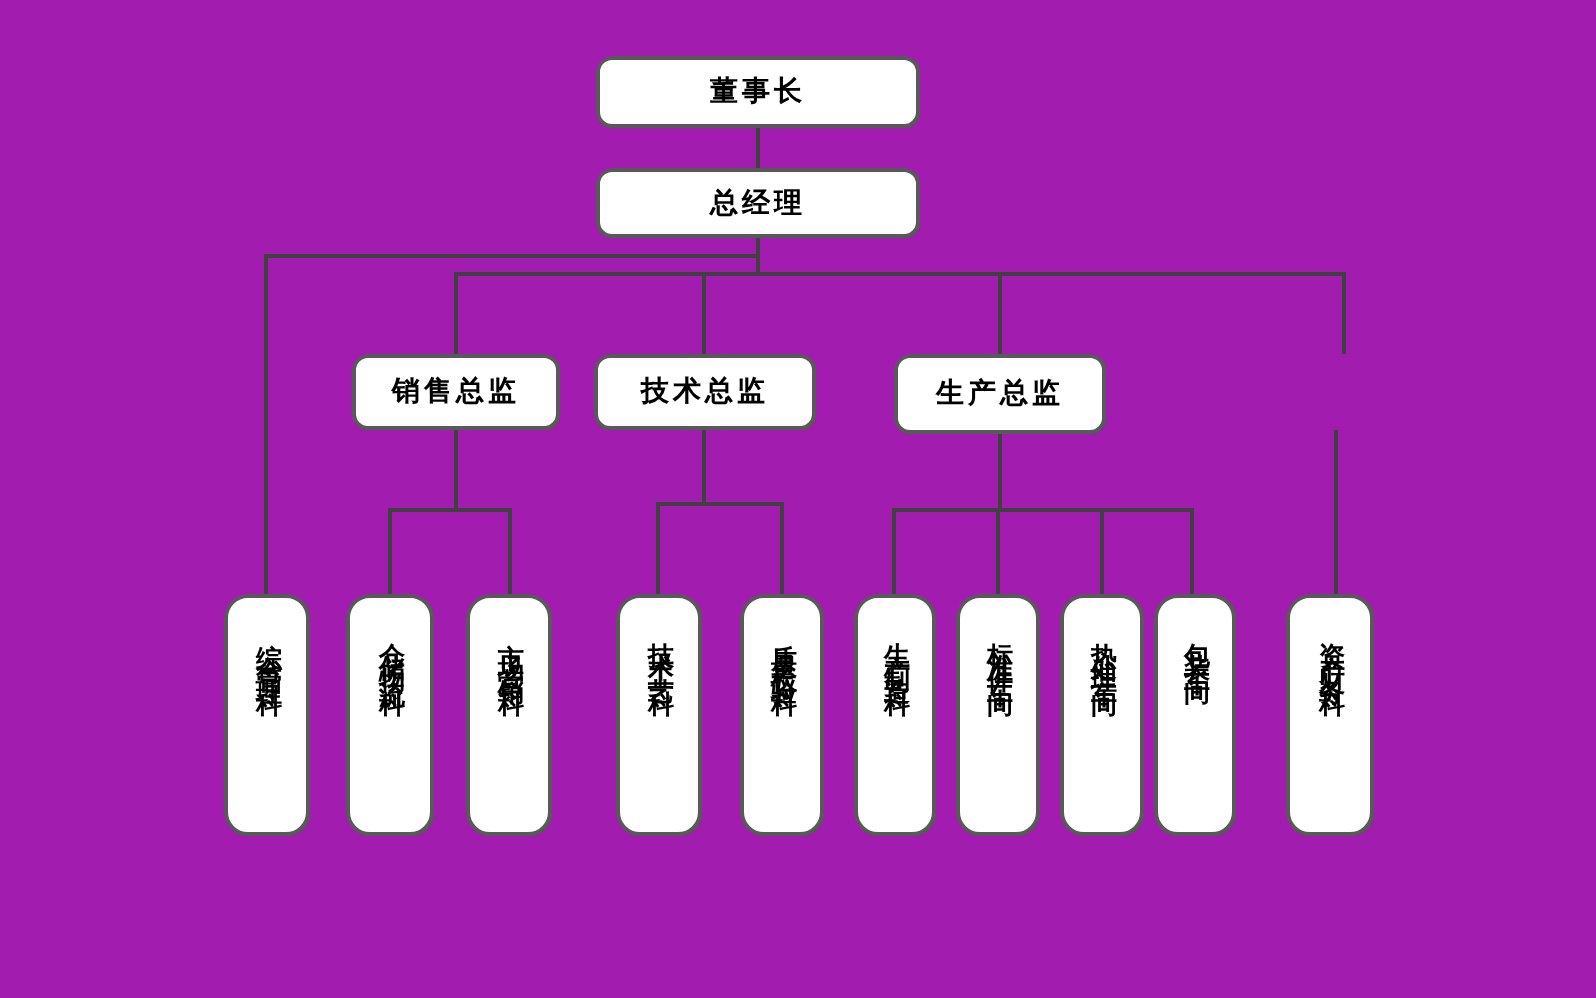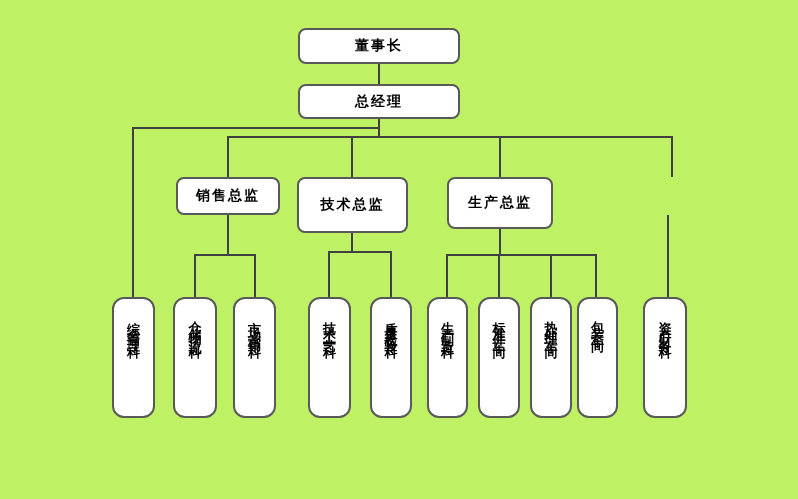--- a/index.html
+++ b/index.html
@@ -4,21 +4,21 @@
 <style>
   html, body {
     margin: 0;
     padding: 0;
     background: #ffffff;
   }
   .canvas {
     position: relative;
     width: 798px;
     height: 499px;
-    background: #bef264;
+    background: #a21caf;
     font-family: "DejaVu Serif", "Liberation Serif", serif;
     overflow: hidden;
   }
   .node {
     position: absolute;
     box-sizing: border-box;
     background: #ffffff;
     border: 2px solid #595959;
     border-radius: 8px;
     display: flex;
@@ -45,22 +45,22 @@
   }
   .line {
     position: absolute;
     background: #404040;
     z-index: 1;
   }
   
   #n-chairman { left: 298px; top: 28px;  width: 162px; height: 36px; }
   #n-gm       { left: 298px; top: 84px;  width: 162px; height: 35px; }
   #n-sales    { left: 176px; top: 177px; width: 104px; height: 38px; }
-  #n-tech     { left: 297px; top: 177px; width: 111px; height: 56px; }
-  #n-prod     { left: 447px; top: 177px; width: 106px; height: 52px; }
+  #n-tech     { left: 297px; top: 177px; width: 111px; height: 38px; }
+  #n-prod     { left: 447px; top: 177px; width: 106px; height: 40px; }
   #n-fin      { left: 617px; top: 177px; width: 104px; height: 38px; }
   .vnode      { top: 297px; height: 121px; }
   #n-zhgl { left: 112px; width: 43px; }
   #n-ccwl { left: 173px; width: 44px; }
   #n-scyx { left: 233px; width: 43px; }
   #n-jsgy { left: 308px; width: 43px; }
   #n-zljy { left: 370px; width: 42px; }
   #n-sczz { left: 427px; width: 41px; }
   #n-bzjc { left: 478px; width: 42px; }
   #n-rclc { left: 530px; width: 42px; }

